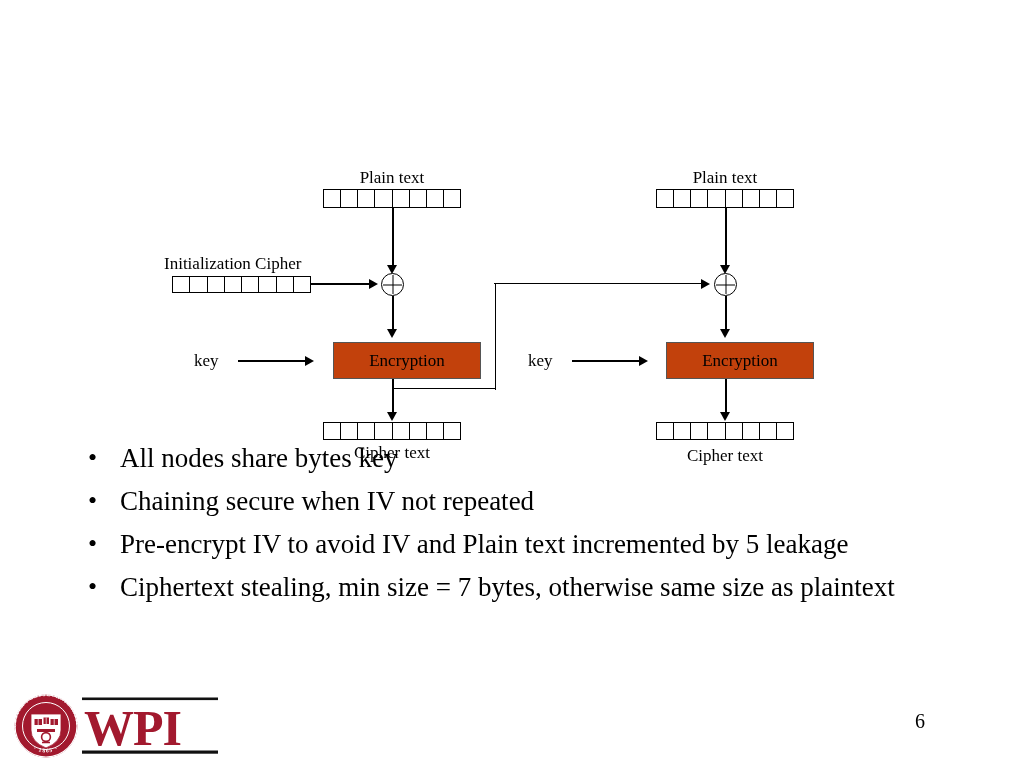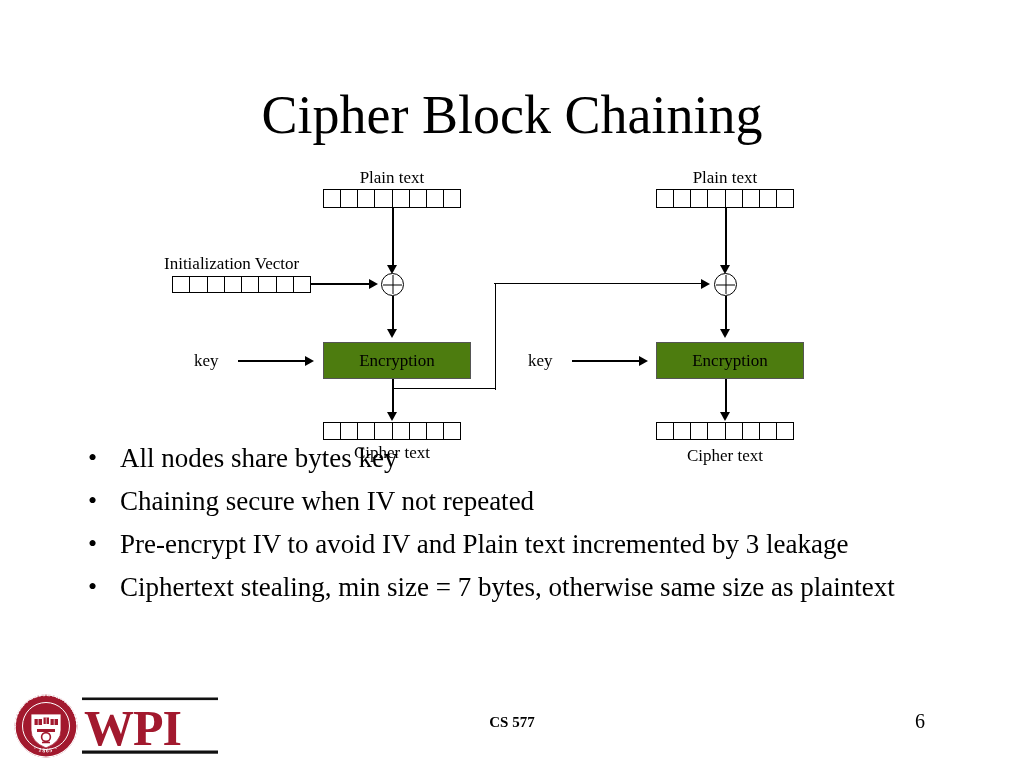--- a/index.html
+++ b/index.html
@@ -67,25 +67,26 @@
   }
   .bytes .cell:last-child {
     border-right: none;
   }
 
   
   .procbox {
     position: absolute;
     border: 1.5px solid #555;
     box-sizing: border-box;
-    background: #4d7c0f;
+    background: #c2410c;
     display: flex;
     align-items: center;
     justify-content: center;
     font-size: 17px;
+    margin-left: 10px;
   }
 
   
   .vline {
     position: absolute;
     width: 0;
     border-left: 2px solid #000;
   }
   .hline {
     position: absolute;
@@ -202,40 +203,39 @@
   }
   #wpi-logo svg {
     display: block;
   }
 </style>
 </head>
 <body>
 
 <div id="slide">
 
-  <div id="title">Cipher Block Chaining</div>
 
   <div class="diagram">
 
     <div class="dlabel center" style="left:292px; top:156px; width:200px;">Plain text</div>
     <div class="bytes" style="left:323px; top:177px; width:138px; height:19px;">
       <div class="cell"></div>
       <div class="cell"></div>
       <div class="cell"></div>
       <div class="cell"></div>
       <div class="cell"></div>
       <div class="cell"></div>
       <div class="cell"></div>
       <div class="cell"></div>
     </div>
 
     <div class="vline" style="left:392px; top:196px; height:59px;"></div>
     <div class="arrow-down" style="left:387px; top:253px;"></div>
 
-    <div class="dlabel" style="left:164px; top:242px;">Initialization Vector</div>
+    <div class="dlabel" style="left:164px; top:242px;">Initialization Cipher</div>
     <div class="bytes" style="left:172px; top:264px; width:139px; height:17px;">
       <div class="cell"></div>
       <div class="cell"></div>
       <div class="cell"></div>
       <div class="cell"></div>
       <div class="cell"></div>
       <div class="cell"></div>
       <div class="cell"></div>
       <div class="cell"></div>
     </div>
@@ -325,29 +325,28 @@
     <div class="bullet-row">
       <div class="bullet-mark">•</div>
       <div class="bullet-text">All nodes share bytes key</div>
     </div>
     <div class="bullet-row">
       <div class="bullet-mark">•</div>
       <div class="bullet-text">Chaining secure when IV not repeated</div>
     </div>
     <div class="bullet-row">
       <div class="bullet-mark">•</div>
-      <div class="bullet-text">Pre-encrypt IV to avoid IV and Plain text incremented by 3 leakage</div>
+      <div class="bullet-text">Pre-encrypt IV to avoid IV and Plain text incremented by 5 leakage</div>
     </div>
     <div class="bullet-row">
       <div class="bullet-mark">•</div>
       <div class="bullet-text">Ciphertext stealing, min size = 7 bytes, otherwise same size as plaintext</div>
     </div>
   </div>
 
-  <div id="footer-course">CS 577</div>
   <div id="footer-page">6</div>
 
   <div id="wpi-logo">
     <svg width="214" height="76" viewBox="0 0 214 76" xmlns="http://www.w3.org/2000/svg">
       <defs>
         <path id="sealArcTop" d="M 10,40 A 30,30 0 0 1 70,40" fill="none"></path>
         <path id="sealArcBottom" d="M 13.5,40 A 26.5,26.5 0 0 0 66.5,40" fill="none"></path>
       </defs>
 
       <g>

